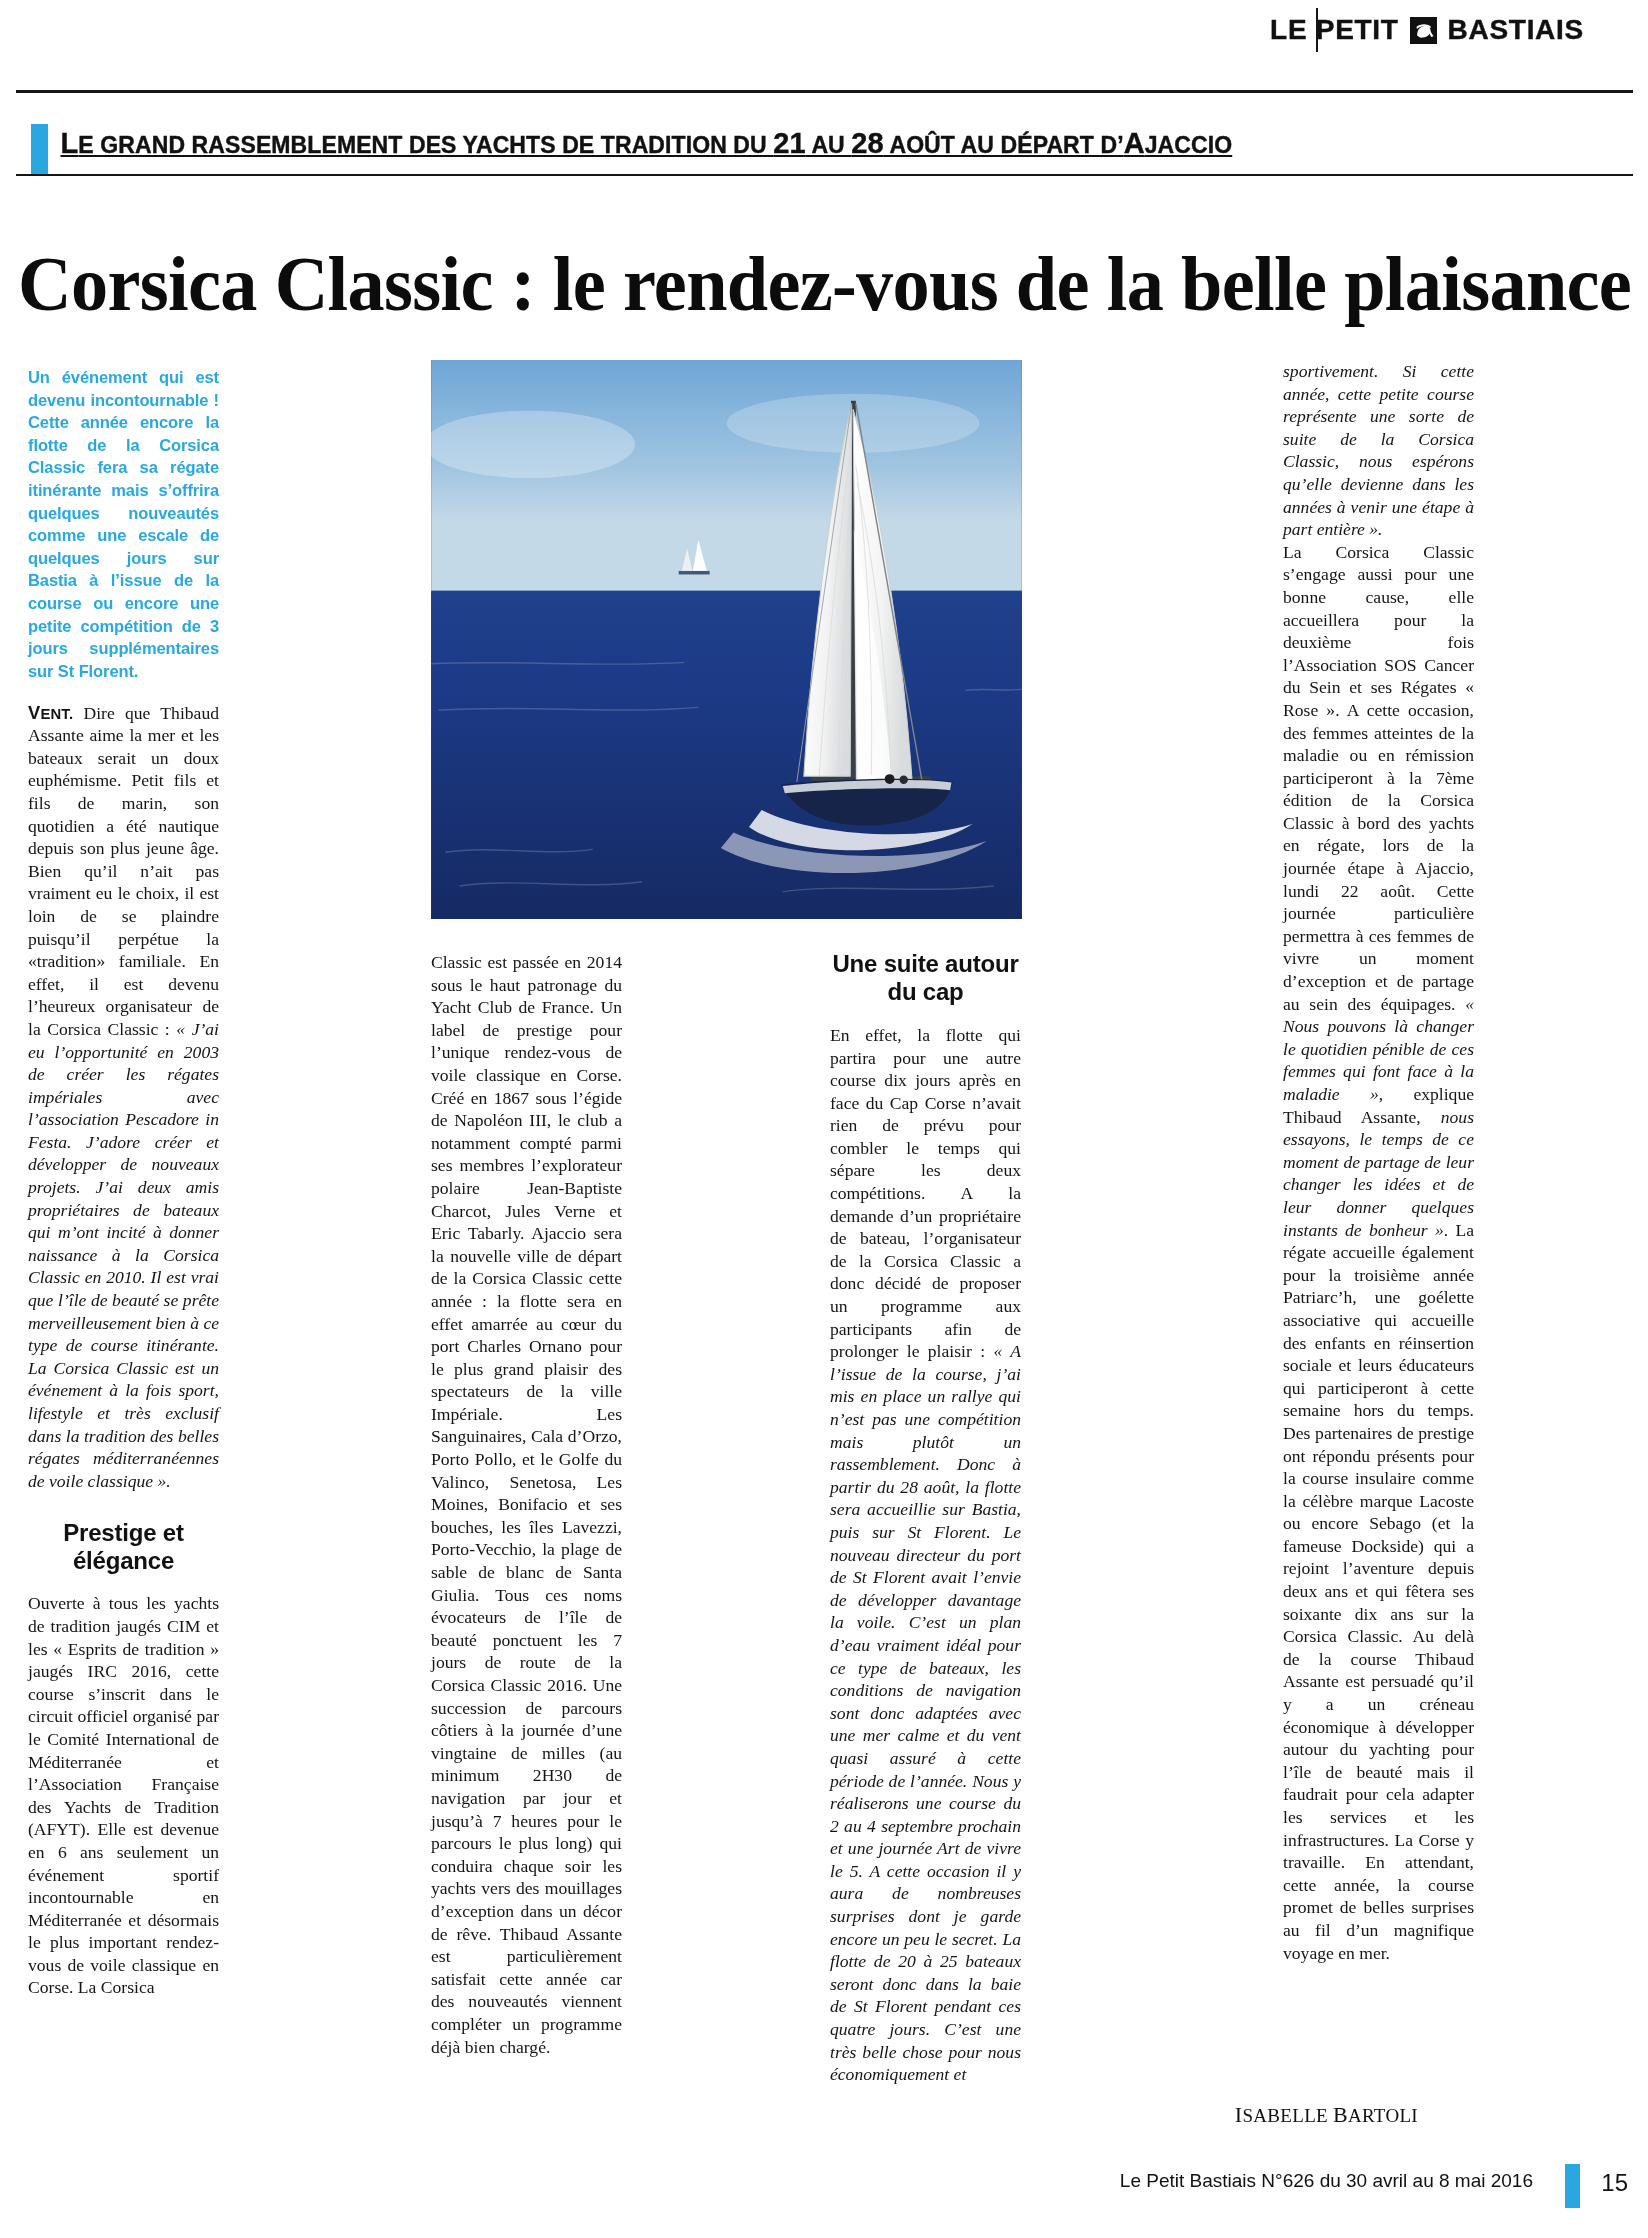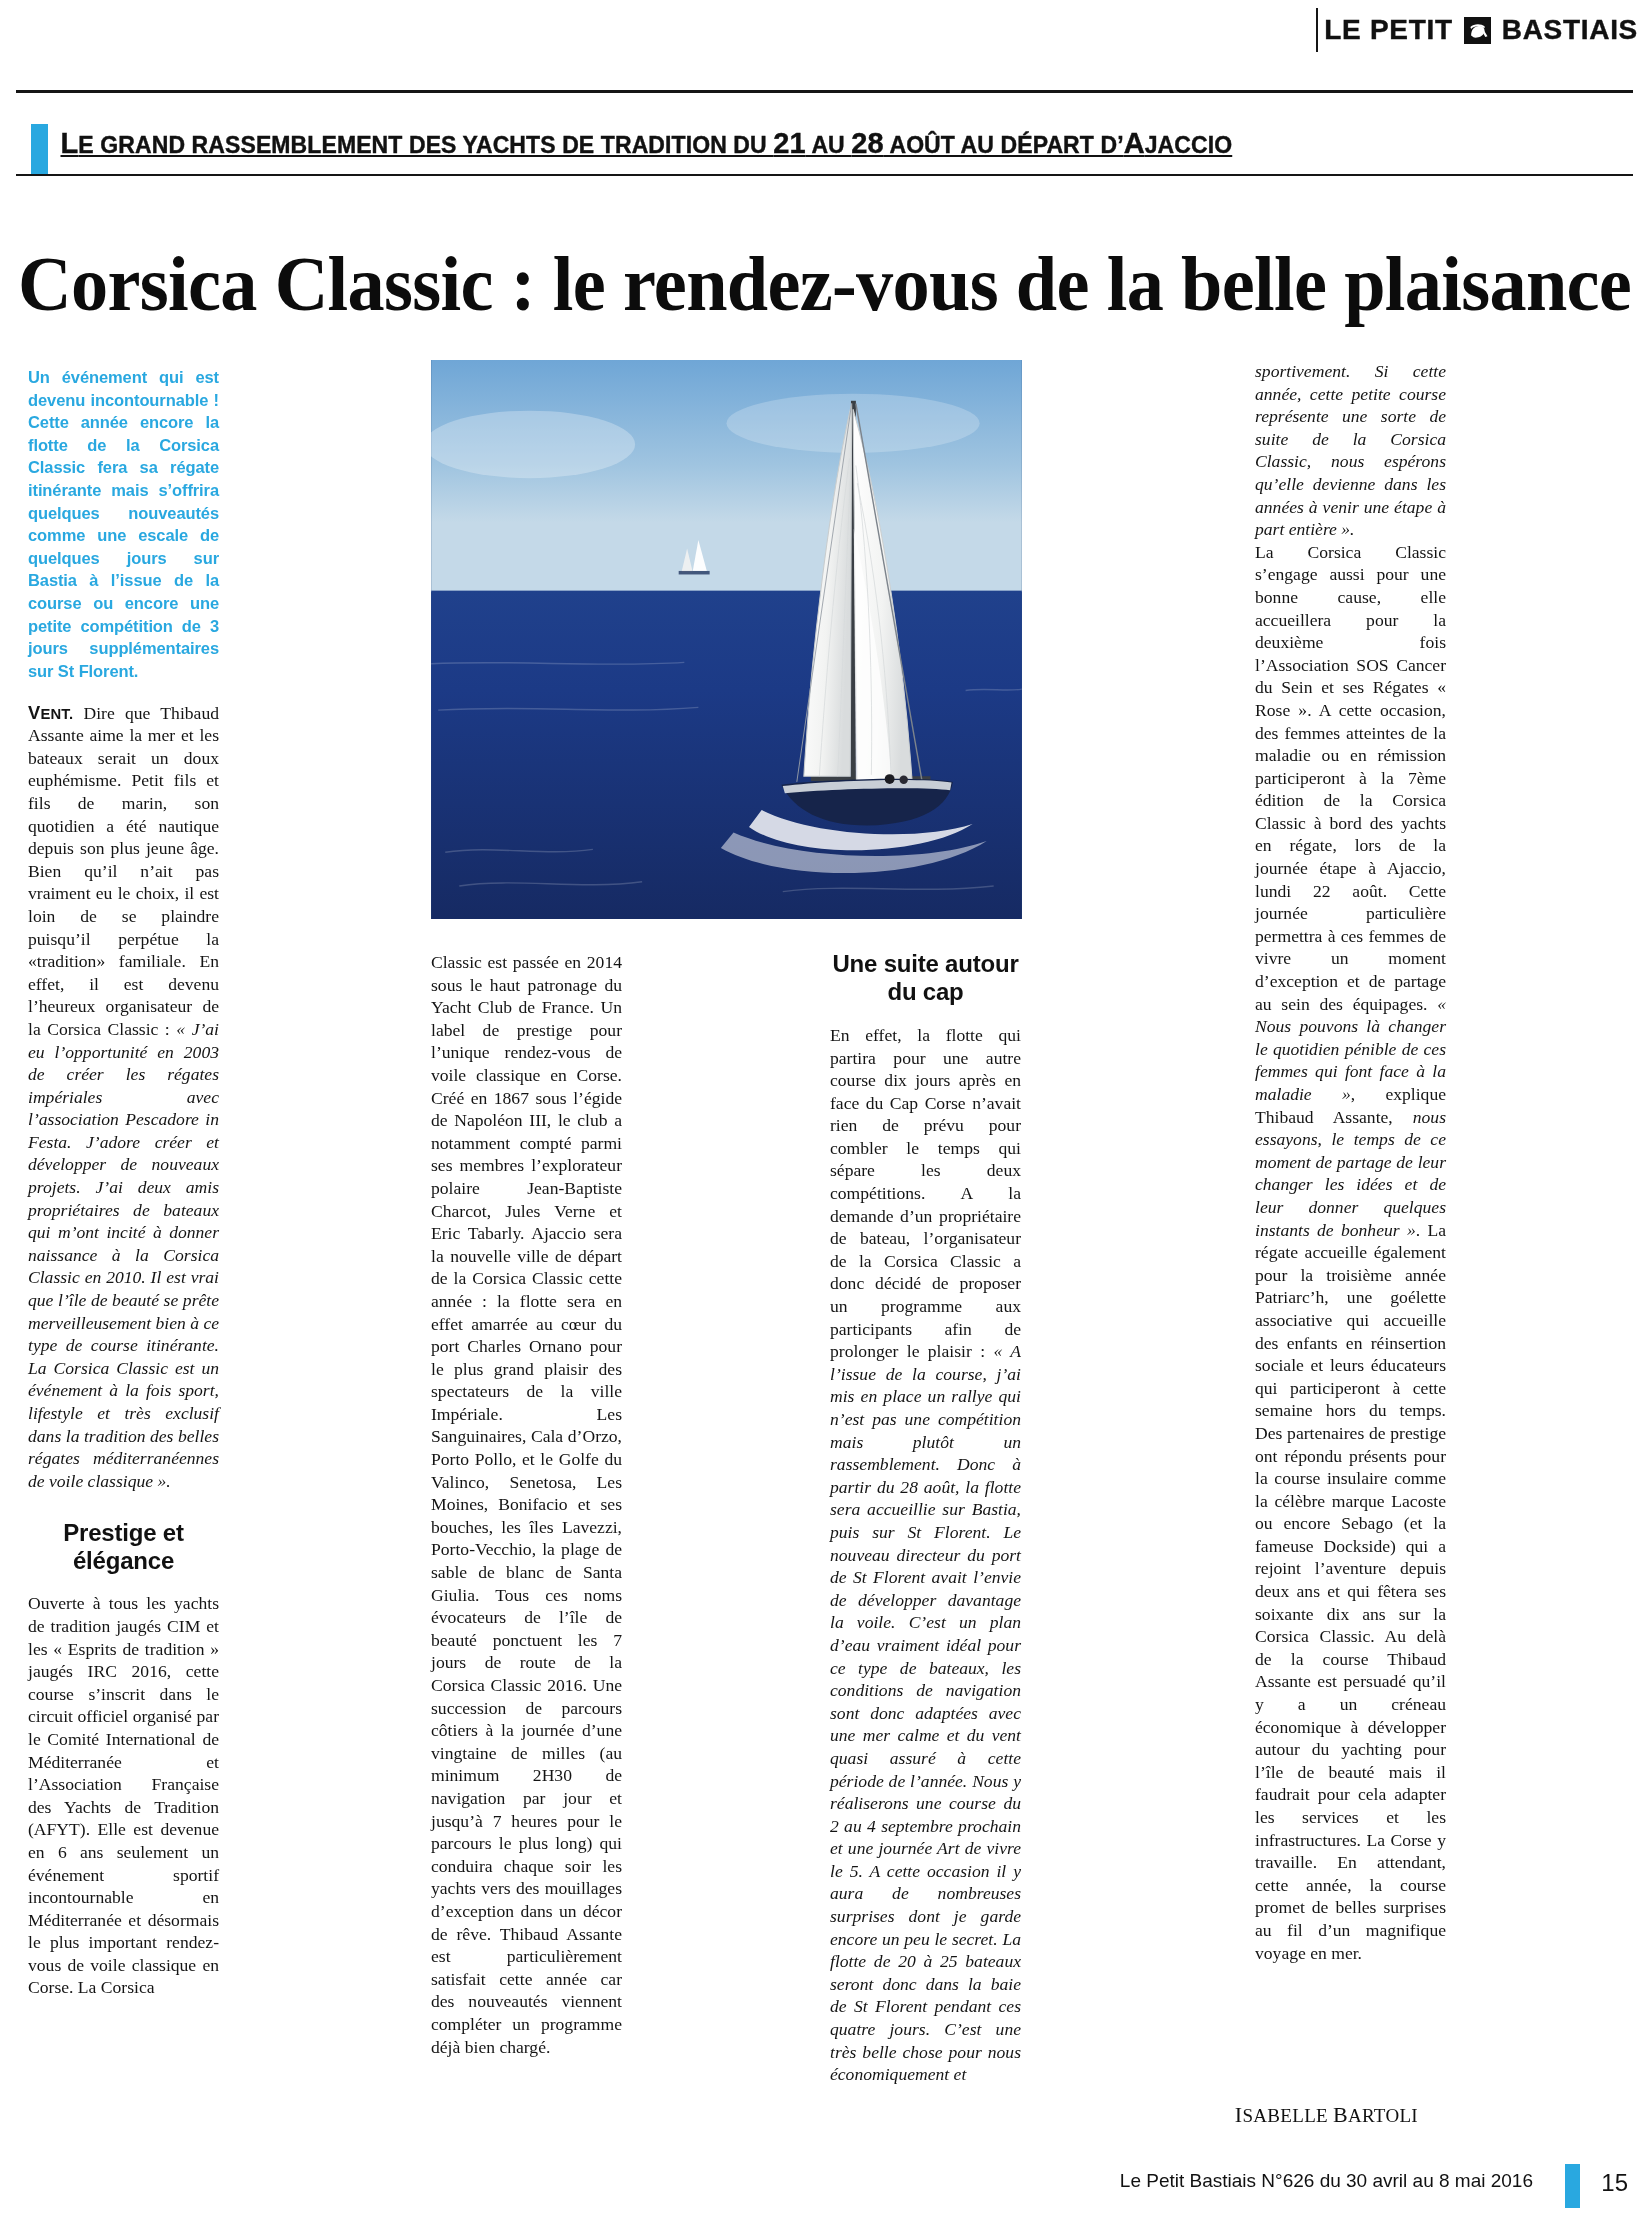--- a/index.html
+++ b/index.html
@@ -10,21 +10,21 @@
     color:#111;
     position:relative;
     overflow:hidden;
     -webkit-font-smoothing:antialiased;
   }
   .page{position:relative;width:1649px;height:2239px;}
 
   
   .masthead{
     position:absolute; left:1216px; top:7px; width:422px; height:46px;
-    display:flex; align-items:center; justify-content:flex-end; gap:11px;
+    display:flex; align-items:center; justify-content:center; gap:11px;
   }
   .masthead .divider{
     position:absolute; left:100px; top:1.4px; width:2.1px; height:44px; background:#151515;
   }
   .mh-word{
     font-family:"Liberation Sans", sans-serif;
     font-weight:bold;
     font-size:28px;
     letter-spacing:0.7px;
     color:#111;
@@ -73,21 +73,21 @@
     transform-origin:left top;
     white-space:nowrap;
     color:#0c0c0c;
   }
 
   
   .col{position:absolute;}
   .col1{left:28px;  top:366px; width:191px;}
   .col2{left:431px; top:951px; width:191px;}
   .col3{left:830px;top:951px; width:191px;}
-  .col4{left:1255px;top:360px;  width:191px;font-family:Liberation Serif, serif;}
+  .col4{left:1283px;top:360px;  width:191px;font-family:Liberation Serif, serif;}
 
   .chapeau{
     font-family:"Liberation Sans", sans-serif;
     font-weight:bold;
     font-size:16.5px;
     line-height:1.37;
     color:#29a8e0;
     text-align:justify;
     letter-spacing:-0.1px;
     margin:0;

